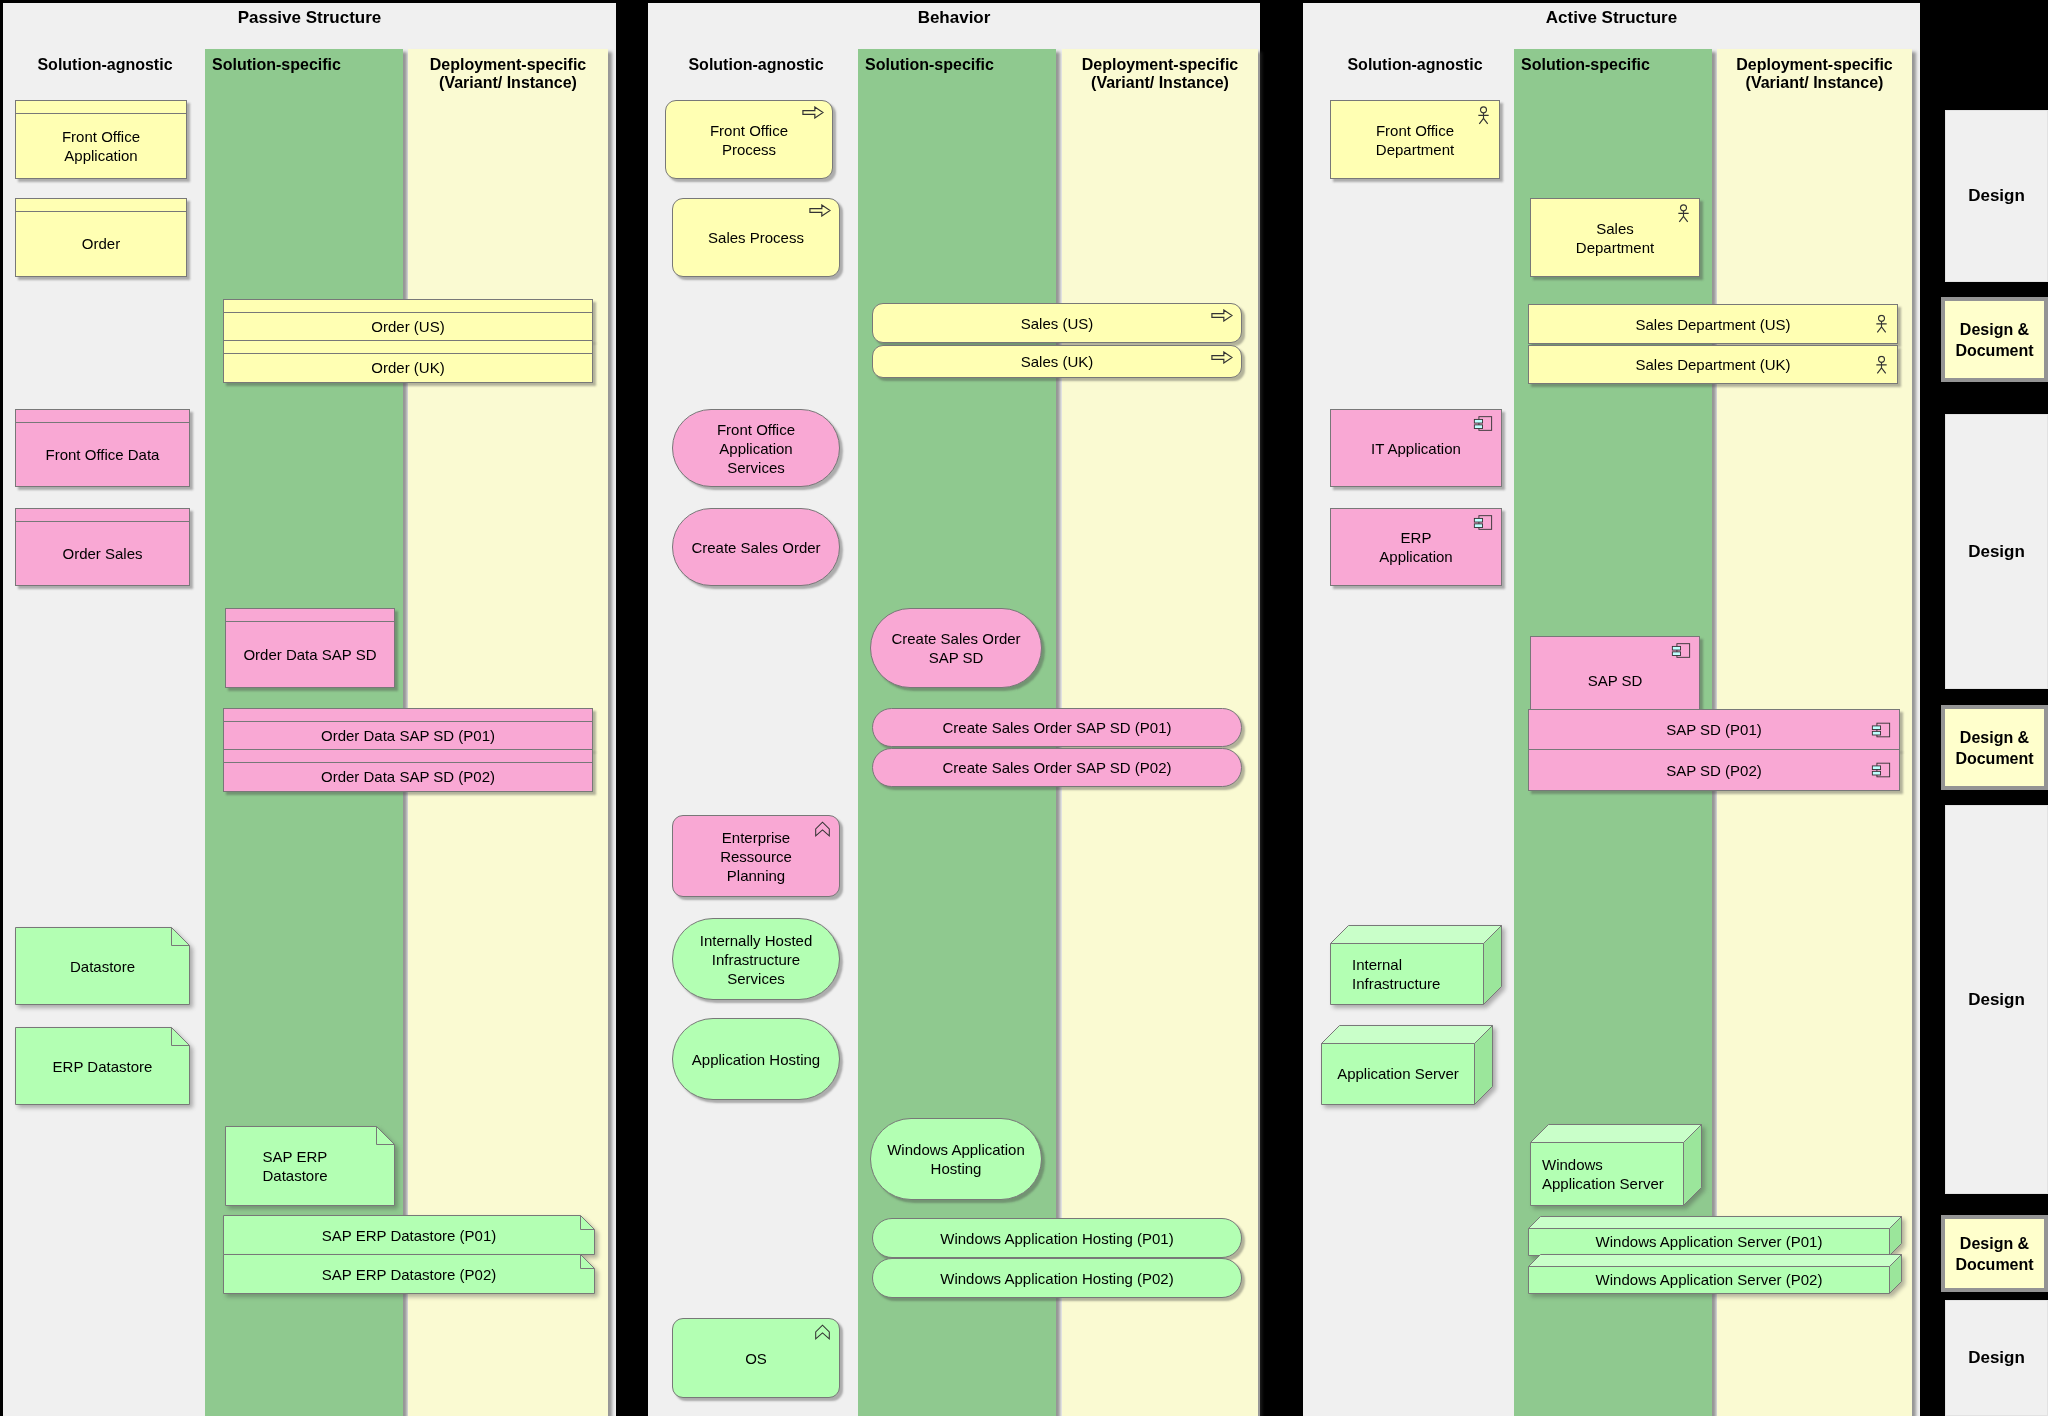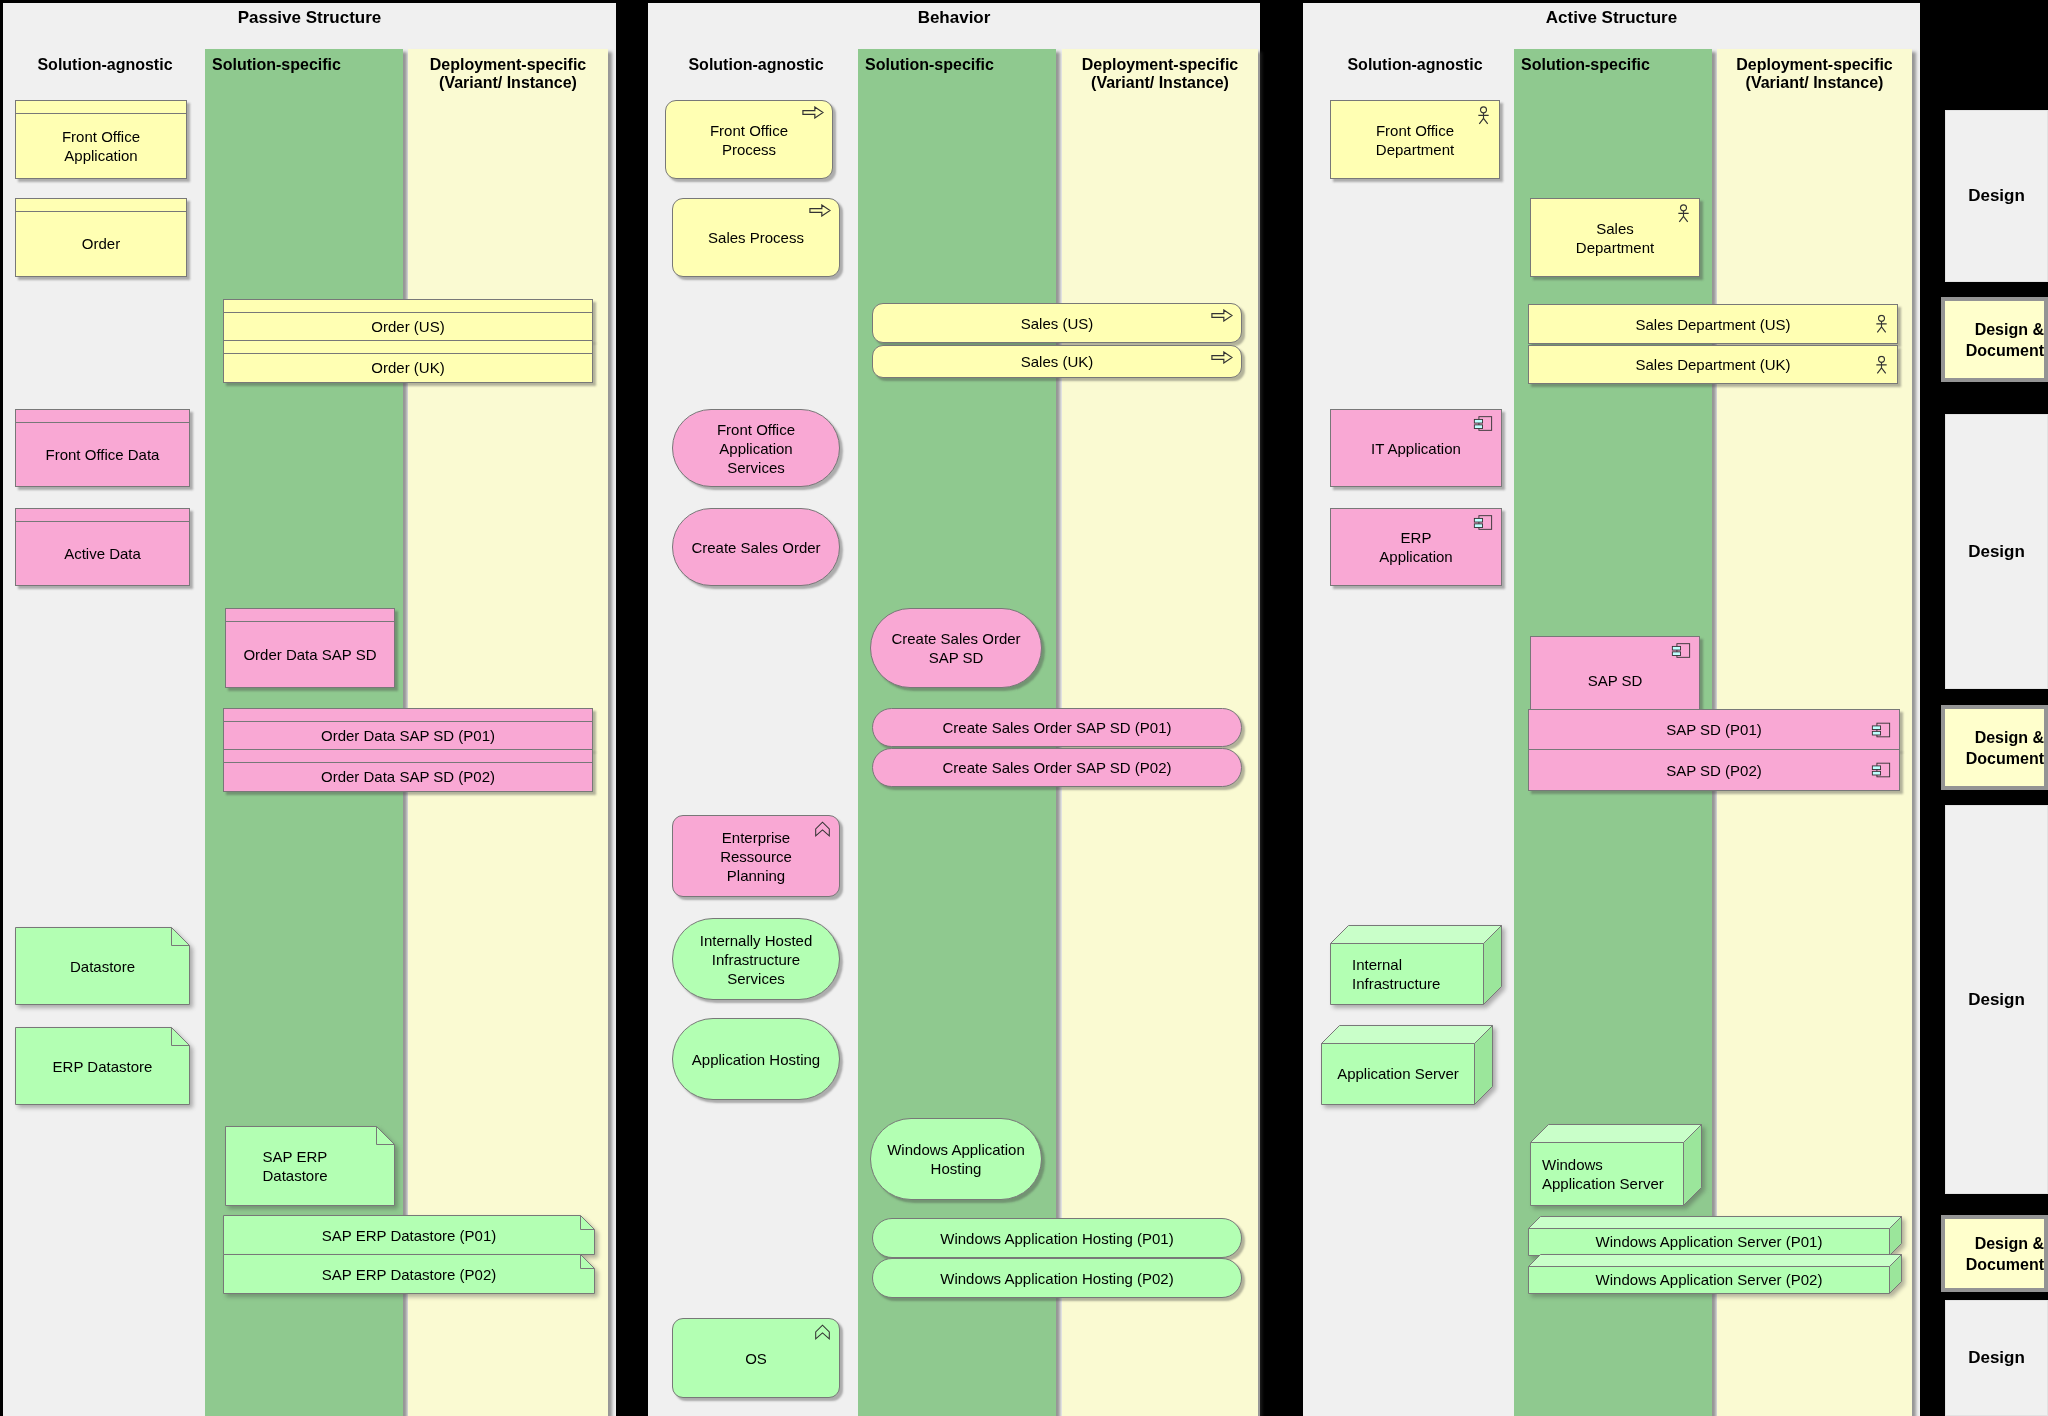--- a/index.html
+++ b/index.html
@@ -24,21 +24,21 @@
   .strip::after{content:"";position:absolute;left:0;right:0;top:12px;border-top:1px solid #787878;}
   .strip .lbl{padding-top:12px;}
   .icon{position:absolute;line-height:0;}
   .ti{top:5px;right:8px;}
   .vc{top:50%;transform:translateY(-50%);right:8px;}
   .shape{filter:drop-shadow(3px 3px 2px rgba(70,70,70,.4));}
   .overlbl{position:absolute;display:flex;align-items:center;justify-content:center;text-align:left;}
   .rail{background:#F0F0F0;border:1px solid #e2e2e2;display:flex;align-items:center;justify-content:center;
         text-align:center;font-weight:bold;font-size:17px;box-shadow:2px 2px 3px rgba(0,0,0,.45);}
   .raildd{background:#FFFFCC;border:4px solid #949494;display:flex;align-items:center;justify-content:center;
-        text-align:right;font-weight:bold;font-size:16px;line-height:21px;box-shadow:2px 2px 3px rgba(0,0,0,.5);}
+        text-align:center;font-weight:bold;font-size:16px;line-height:21px;box-shadow:2px 2px 3px rgba(0,0,0,.5);}
 </style>
 </head>
 <body>
 
 <div class="stage">
 
   <div class="abs panel" style="left:3px;top:3px;width:613px;height:1413px"></div>
   <div class="abs panel" style="left:648px;top:3px;width:612px;height:1413px"></div>
   <div class="abs panel" style="left:1303px;top:3px;width:617px;height:1413px"></div>
 
@@ -82,21 +82,21 @@
     <span class="lbl">Order (US)</span>
   </div>
   <div class="abs el yellow strip" style="left:223px;top:340px;width:370px;height:43px">
     <span class="lbl">Order (UK)</span>
   </div>
 
   <div class="abs el cyan strip" style="left:15px;top:409px;width:175px;height:78px">
     <span class="lbl">Front Office Data</span>
   </div>
   <div class="abs el cyan strip" style="left:15px;top:508px;width:175px;height:78px">
-    <span class="lbl">Active Data</span>
+    <span class="lbl">Order Sales</span>
   </div>
   <div class="abs el cyan strip" style="left:225px;top:608px;width:170px;height:80px">
     <span class="lbl">Order Data SAP SD</span>
   </div>
   <div class="abs el cyan strip" style="left:223px;top:708px;width:370px;height:42px">
     <span class="lbl">Order Data SAP SD (P01)</span>
   </div>
   <div class="abs el cyan strip" style="left:223px;top:749px;width:370px;height:43px">
     <span class="lbl">Order Data SAP SD (P02)</span>
   </div>

